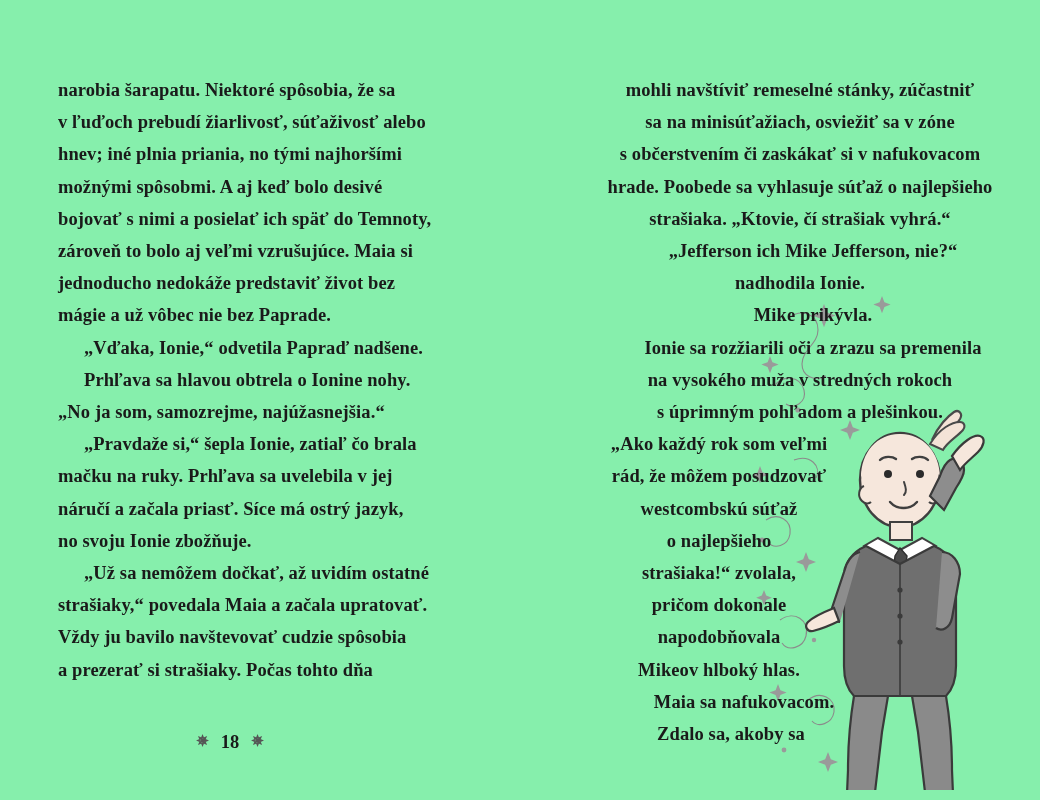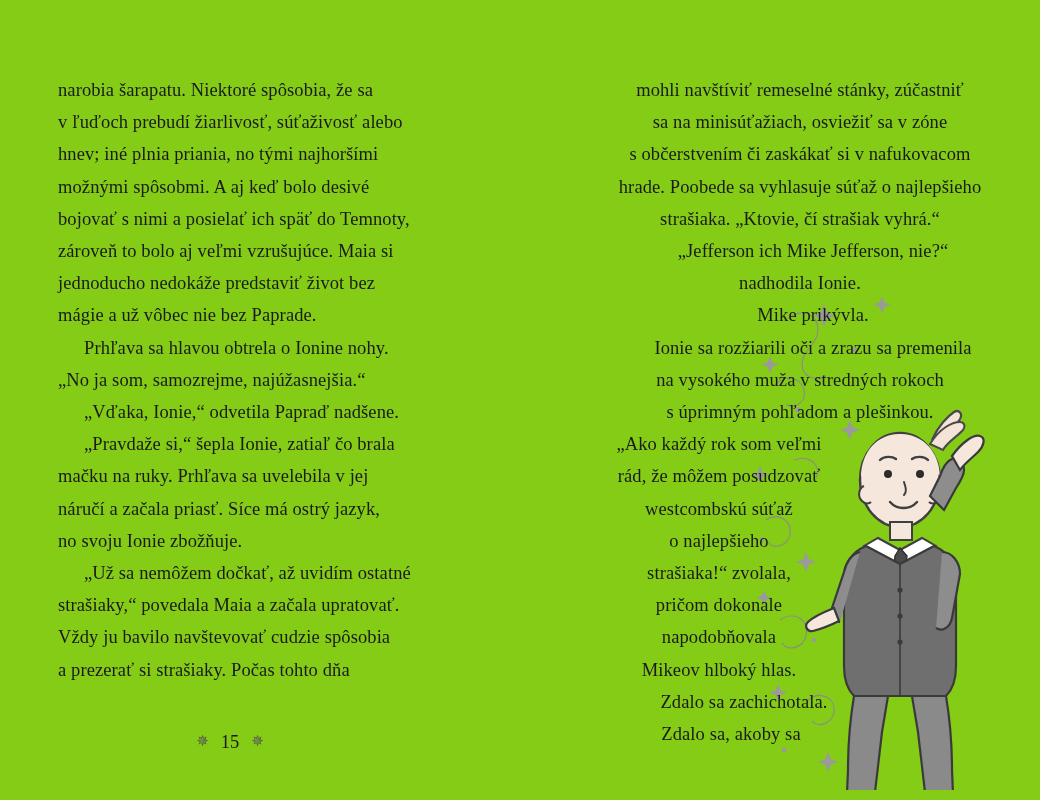--- a/index.html
+++ b/index.html
@@ -11,21 +11,22 @@
     width: 1040px;
     height: 800px;
     overflow: hidden;
     font-family: "Liberation Serif", serif;
     color: #1a1a1a;
   }
   .page {
     position: relative;
     width: 1040px;
     height: 800px;
-    background: #84cc16;
+    background: #86efac;
+    font-weight: bold;
   }
   .columns {
     position: absolute;
     top: 74px;
     left: 0;
     width: 1040px;
     display: flex;
     flex-direction: row;
   }
   .col {
@@ -86,23 +87,23 @@
 
     <div class="col col-left">
       <p class="para">narobia šarapatu. Niektoré spôsobia, že sa
 v ľuďoch prebudí žiarlivosť, súťaživosť alebo
 hnev; iné plnia priania, no tými najhoršími
 možnými spôsobmi. A aj keď bolo desivé
 bojovať s nimi a posielať ich späť do Temnoty,
 zároveň to bolo aj veľmi vzrušujúce. Maia si
 jednoducho nedokáže predstaviť život bez
 mágie a už vôbec nie bez Paprade.</p>
+      <p class="para indent">„Vďaka, Ionie,“ odvetila Papraď nadšene.</p>
       <p class="para indent">Prhľava sa hlavou obtrela o Ionine nohy.
 „No ja som, samozrejme, najúžasnejšia.“</p>
-      <p class="para indent">„Vďaka, Ionie,“ odvetila Papraď nadšene.</p>
       <p class="para indent">„Pravdaže si,“ šepla Ionie, zatiaľ čo brala
 mačku na ruky. Prhľava sa uvelebila v jej
 náručí a začala priasť. Síce má ostrý jazyk,
 no svoju Ionie zbožňuje.</p>
       <p class="para indent">„Už sa nemôžem dočkať, až uvidím ostatné
 strašiaky,“ povedala Maia a začala upratovať.
 Vždy ju bavilo navštevovať cudzie spôsobia
 a prezerať si strašiaky. Počas tohto dňa</p>
     </div>
 
@@ -119,21 +120,21 @@
 na vysokého muža v stredných rokoch
 s úprimným pohľadom a plešinkou.</p>
       <p class="para narrow">„Ako každý rok som veľmi
 rád, že môžem posudzovať
 westcombskú súťaž
 o najlepšieho
 strašiaka!“ zvolala,
 pričom dokonale
 napodobňovala
 Mikeov hlboký hlas.</p>
-      <p class="para indent narrow2">Zdalo sa zachichotala.
+      <p class="para indent narrow2">Maia sa nafukovacom.
 Zdalo sa, akoby sa</p>
     </div>
 
   </div>
 
   <svg class="illus" viewBox="0 0 260 500" xmlns="http://www.w3.org/2000/svg">
     <g fill="none" stroke="#8b8b8b" stroke-width="1.3">
       <path d="M34 28c14-10 30-4 30 12 0 14-16 20-16 34 0 12 12 18 24 12" stroke-width="1.1"></path>
       <path d="M20 96c10-12 26-10 30 4 3 12-10 20-18 14" stroke-width="1.1"></path>
       <path d="M12 230c12-8 26 0 24 14-2 12-16 16-22 8" stroke-width="1.1"></path>
@@ -194,16 +195,16 @@
 
       <path d="M100 406c-4 24-6 52-6 74l-2 48h26l10-86 6-36z" fill="#8a8a8a" stroke="#3a3a3a" stroke-width="2.2"></path>
       <path d="M192 406c4 24 6 52 6 74l2 48h-26l-10-86-6-36z" fill="#8a8a8a" stroke="#3a3a3a" stroke-width="2.2"></path>
 
       <path d="M90 520h28c6 0 10 6 10 12h-42c0-7 1-12 4-12z" fill="#4a4a4a" stroke="#2e2e2e" stroke-width="2"></path>
       <path d="M174 520h28c3 0 4 5 4 12h-42c0-6 4-12 10-12z" fill="#4a4a4a" stroke="#2e2e2e" stroke-width="2"></path>
     </g>
   </svg>
 
   <div class="page-number">
-    <span class="orn">✵</span><span class="num">15</span><span class="orn">✵</span>
+    <span class="orn">✵</span><span class="num">18</span><span class="orn">✵</span>
   </div>
 
 </div>
 
 </body></html>

